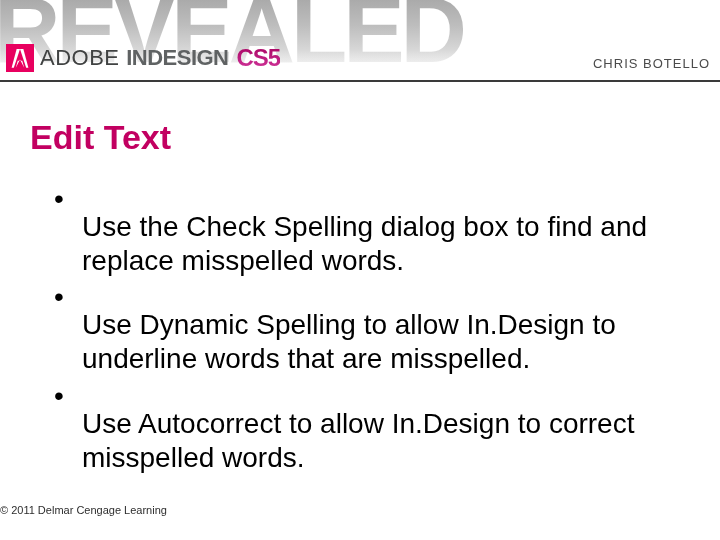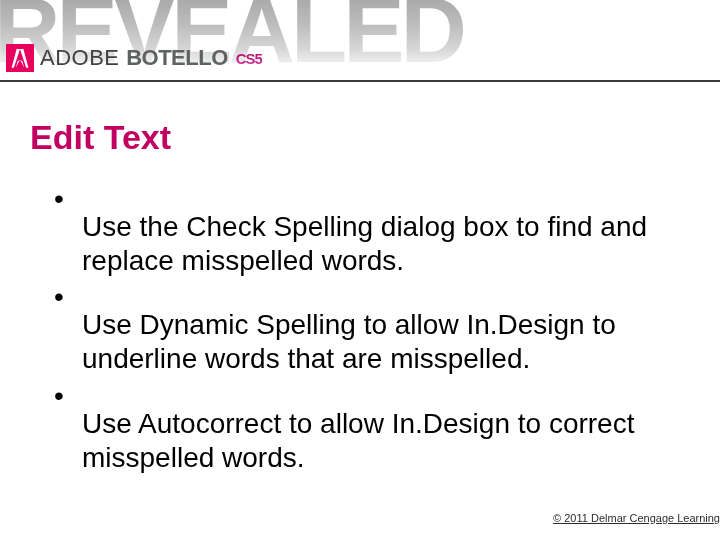--- a/index.html
+++ b/index.html
@@ -60,21 +60,21 @@
     margin-right: 6px;
   }
   .adobe-text {
     font-size: 22px;
     letter-spacing: 0.5px;
   }
   .adobe-text .adobe-word { color: #404242; font-weight: 400; }
   .adobe-text .indesign-word { color: #5f6263; font-weight: 800; letter-spacing: -0.5px; }
   .cs5 {
     margin-left: 8px;
-    font-size: 15px;
+    font-size: 24px;
     font-weight: 800;
     letter-spacing: -1px;
     background: linear-gradient(180deg, #a4005d 0%, #d53aa1 100%);
     -webkit-background-clip: text;
     background-clip: text;
     color: transparent;
     text-align: center;
   }
   .author-name {
     position: absolute;
@@ -122,25 +122,24 @@
   }
   .bullet .btext {
     flex: 1 1 auto;
     margin-top: 28px;
   }
 
   .footer-copy {
     position: absolute;
     left: 0;
     width: 720px;
-    bottom: 16px;
-    text-align: right;
+    bottom: 24px;
+    text-align: left;
     font-size: 11px;
     color: #2d2d2d;
-    text-decoration: underline;
   }
 </style>
 </head>
 <body>
 
 <div class="slide">
 
   <div class="banner">
     <div class="banner-bg-text">REVEALED</div>
     <div class="white-fade"></div>
@@ -148,25 +147,26 @@
     <div class="adobe-logo">
       <svg class="adobe-mark" viewBox="0 0 100 100">
         <rect x="0" y="0" width="100" height="100" fill="#e8005f"></rect>
         <polygon points="20,85 38,18 50,18 28,85" fill="#ffffff"></polygon>
         <polygon points="62,18 80,85 72,85 50,18" fill="#ffffff"></polygon>
         <polygon points="42,60 58,60 65,85 50,55 35,85" fill="#ffffff"></polygon>
       </svg>
       <span class="adobe-text">
         <span class="adobe-word">ADOBE</span>
         <span> </span>
-        <span class="indesign-word">BOTELLO</span>
+        <span class="indesign-word">INDESIGN</span>
       </span>
       <span class="cs5">CS5</span>
     </div>
 
+    <div class="author-name">CHRIS BOTELLO</div>
     <div class="banner-rule"></div>
   </div>
 
   <div class="slide-title">Edit Text</div>
 
   <div class="bullets">
     <div class="bullet">
       <span class="dot">•</span>
       <span class="btext">Use the Check Spelling dialog box to find and replace misspelled words.</span>
     </div>

